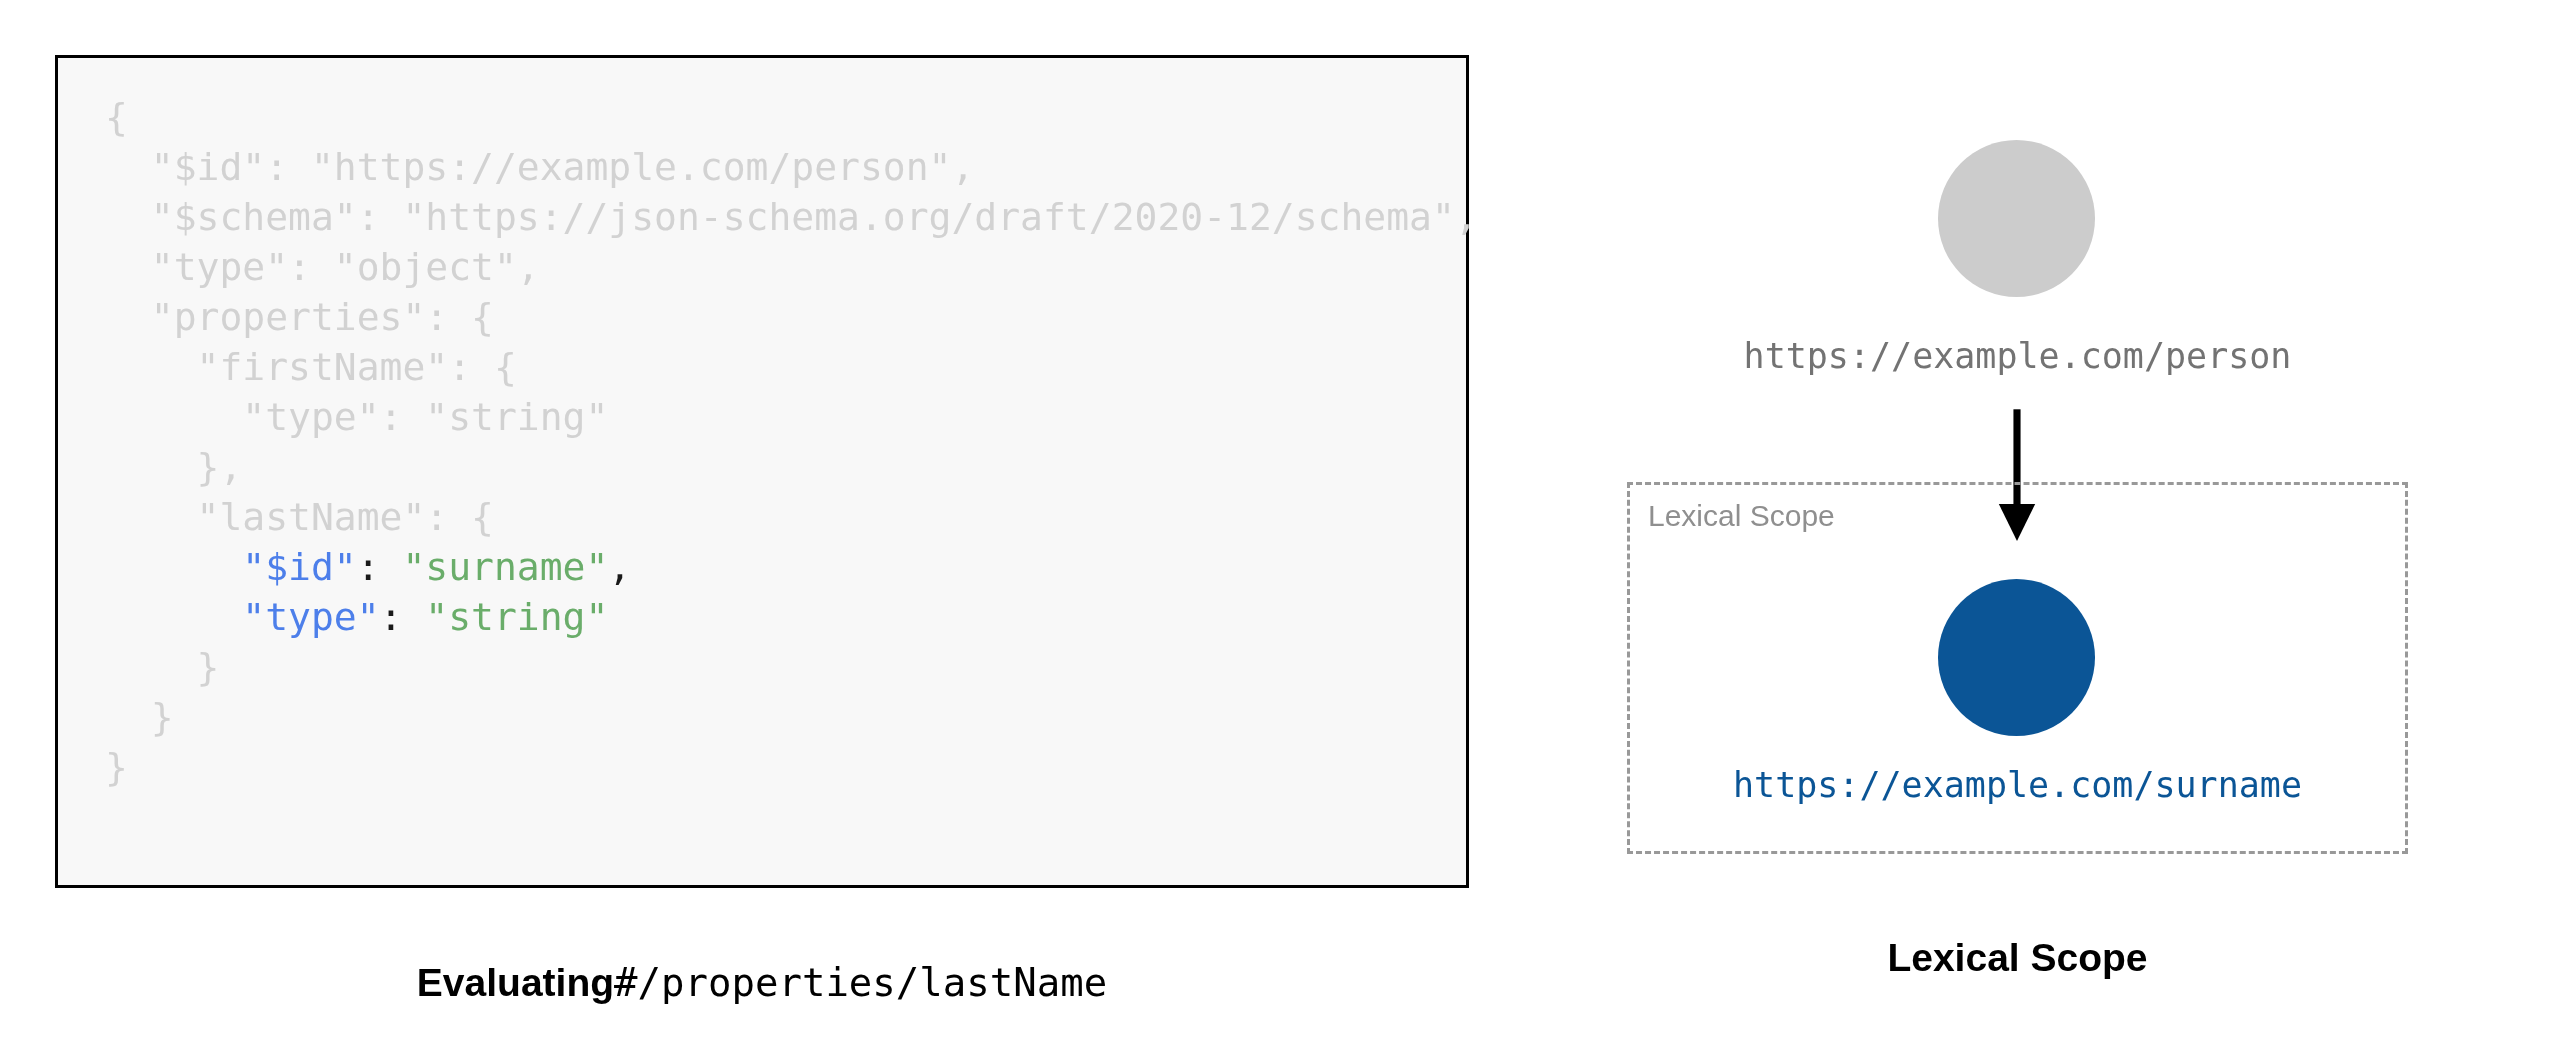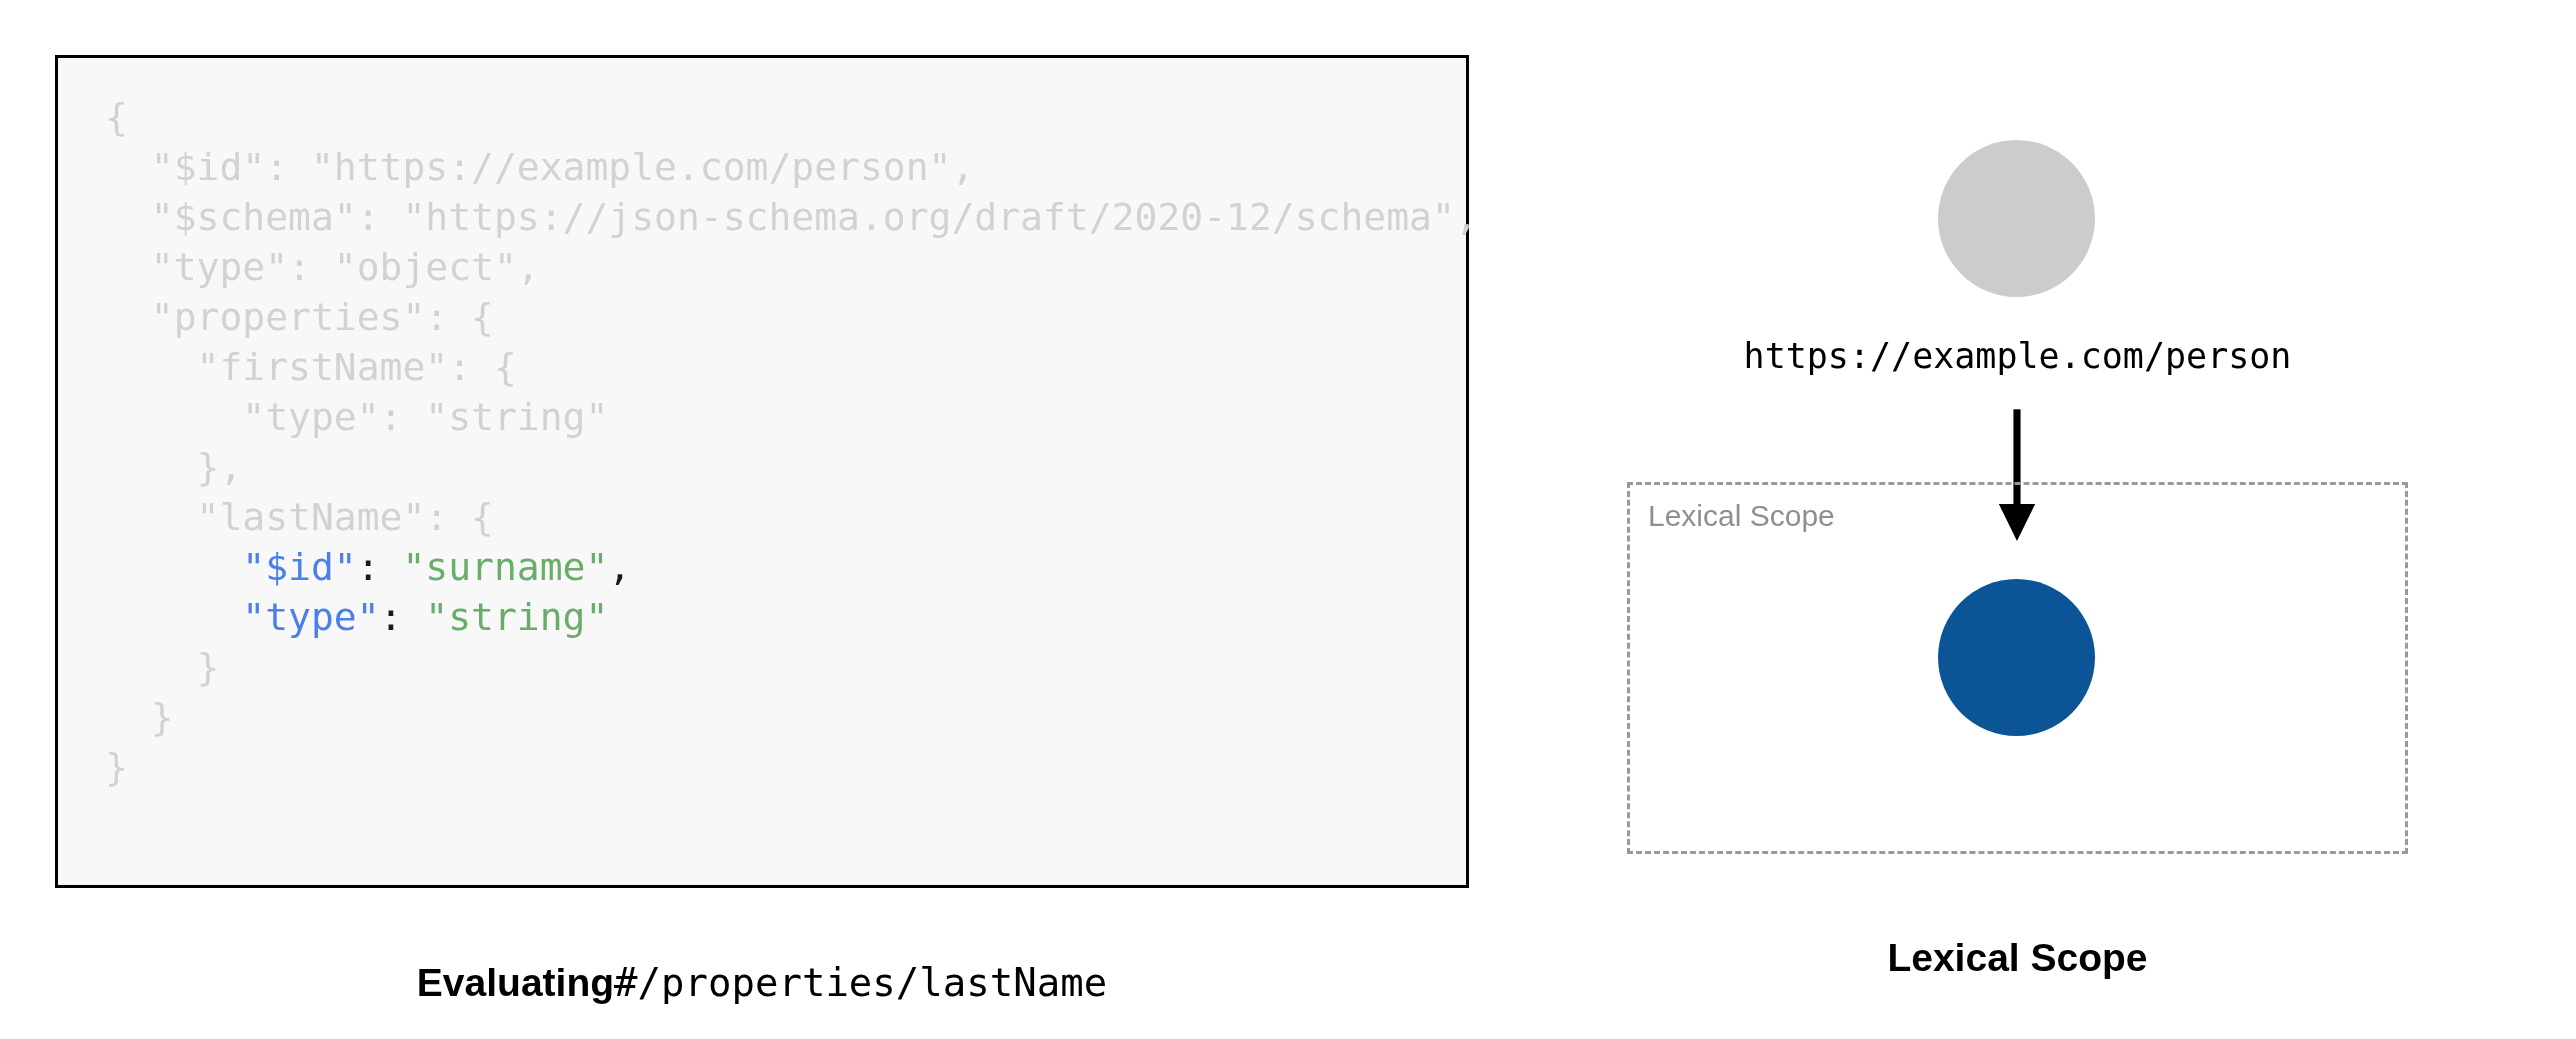--- a/index.html
+++ b/index.html
@@ -148,32 +148,33 @@
 </div>
 
 <div class="figure-caption" id="left-caption">
   <span class="cap-bold">Evaluating</span><span class="cap-mono">#/properties/lastName</span>
 </div>
 
 <div id="scope-diagram">
 
   <div class="node-circle" id="outer-node-circle" style="background: rgb(204, 204, 204);"></div>
 
-  <div class="node-label" id="outer-node-label" style="color: #000000;">https://example.com/person</div>
+  <div class="node-label" id="outer-node-label" style="color: #737373;">https://example.com/person</div>
 
   <svg id="scope-arrow" viewBox="0 0 80 205">
     <line x1="40" y1="2" x2="40" y2="160" stroke="#000000" stroke-width="11"></line>
     <polygon points="40,205 12,148 68,148" fill="#000000"></polygon>
   </svg>
 
   <div id="lexical-scope-box" style="border-color: rgb(153, 153, 153);">
     <div id="lexical-scope-box-label">Lexical Scope</div>
   </div>
 
   <div class="node-circle" id="inner-node-circle" style="background: rgb(11, 85, 150);"></div>
 
+  <div class="node-label" id="inner-node-label" style="color: rgb(11, 85, 150);">https://example.com/surname</div>
 
 </div>
 
 <div class="figure-caption" id="right-caption">
   <span class="cap-bold">Lexical Scope</span>
 </div>
 
 
 </body></html>

